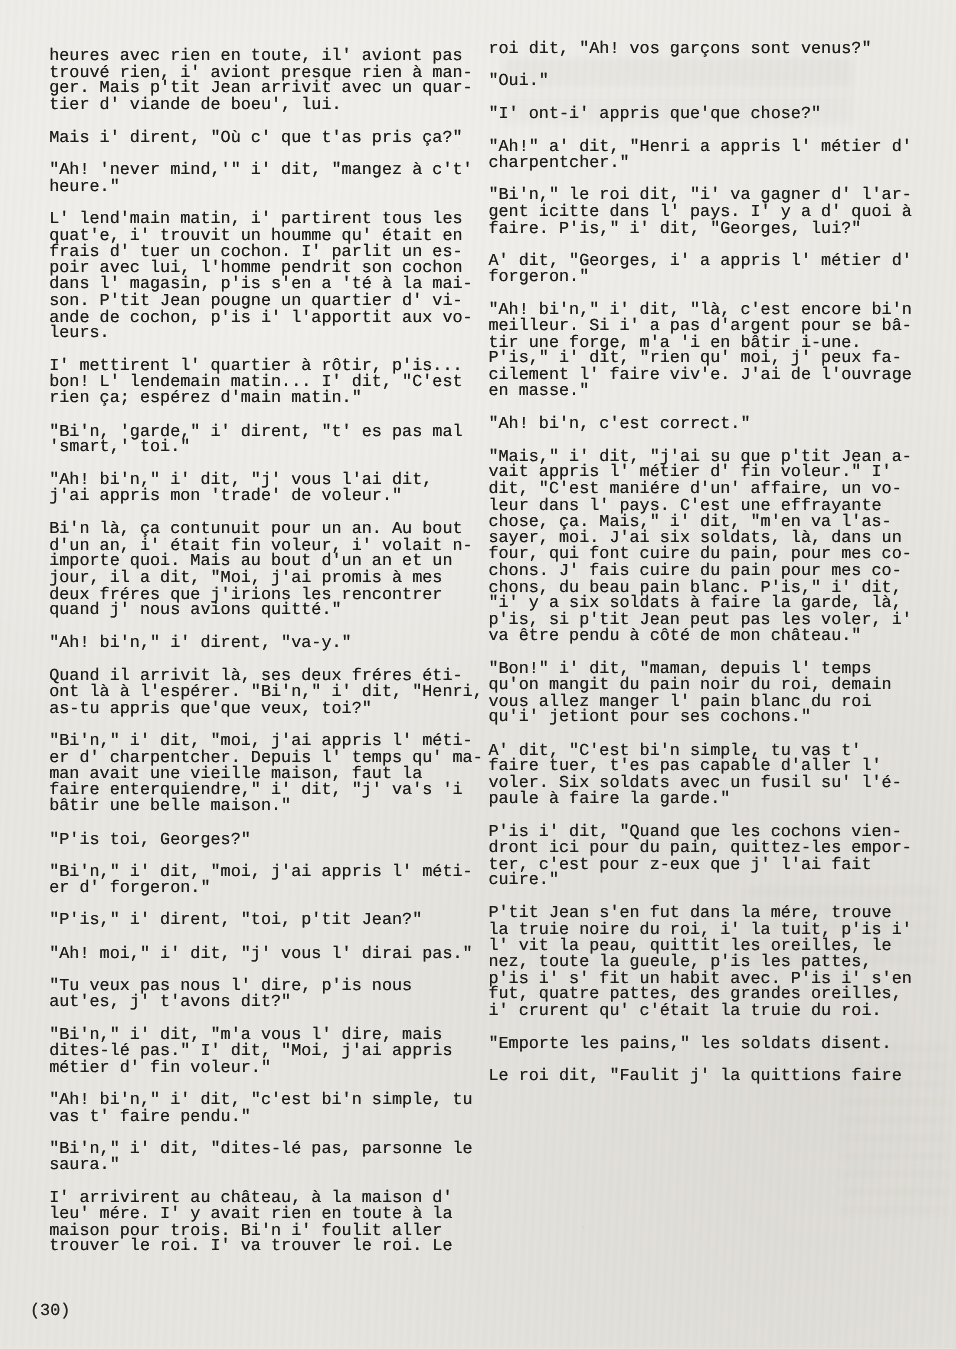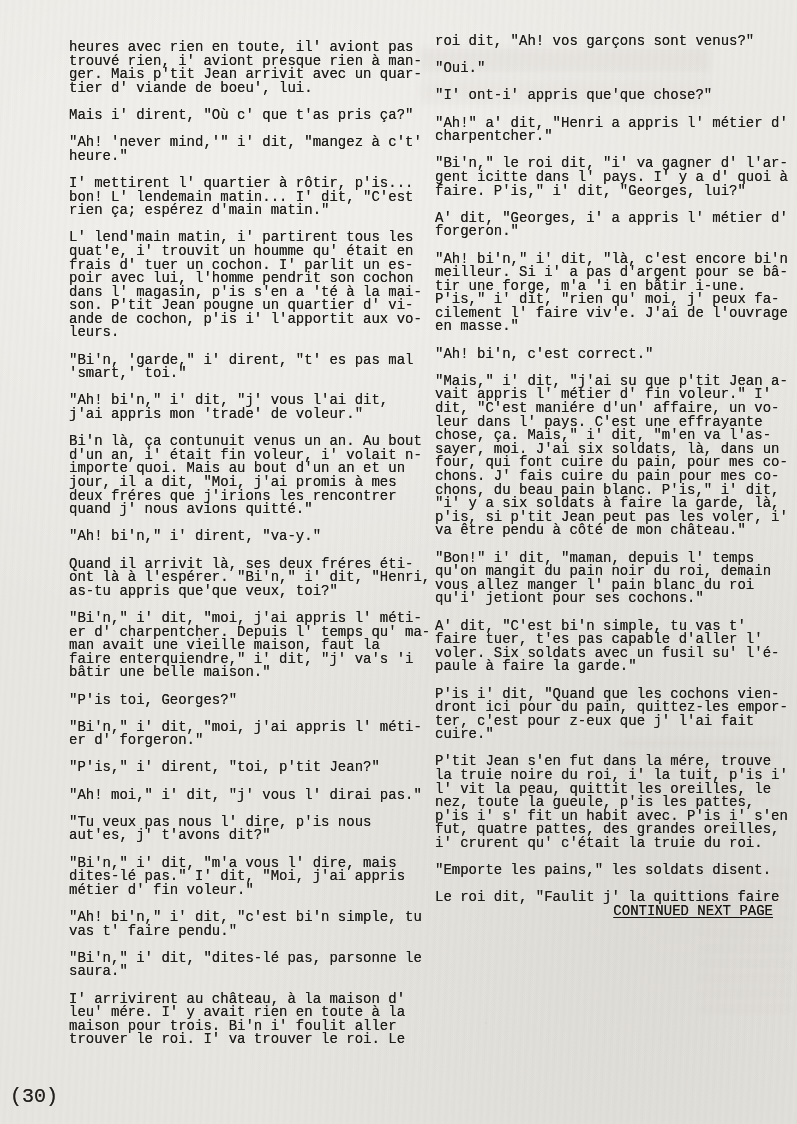--- a/index.html
+++ b/index.html
@@ -37,21 +37,20 @@
       repeating-linear-gradient(93deg, rgba(120,115,105,0.025) 0px, rgba(255,255,255,0.02) 3px, rgba(120,115,105,0.025) 7px);
     pointer-events: none;
   }
   .col {
     position: absolute;
     color: #1d1b19;
     font-size: 14px;
     line-height: 13.6px;
     letter-spacing: 0px;
     text-shadow: 0 0 0.5px rgba(30,28,26,0.75);
-    margin-left: 28px;
   }
   .col-left  { left: 41px;  top: 41px; width: 362px; }
   .col-right { left: 407px; top: 35px; width: 368px; }
   .para {
     margin: 0 0 13.6px 0;
     font: inherit;
     white-space: pre;
   }
   .para:last-child { margin-bottom: 0; }
   .continued {
@@ -60,23 +59,23 @@
     margin: 0 30px 0 0;
     font-size: 14px;
     line-height: 13.6px;
     color: #161412;
     text-decoration: underline;
     text-underline-offset: 2px;
     text-shadow: 0 0 0.5px rgba(30,28,26,0.8);
   }
   .page-number {
     position: absolute;
-    left: 10px;
+    left: 25px;
     top: 1085px;
-    font-size: 20px;
+    font-size: 14px;
     color: #24211e;
     text-shadow: 0 0 0.5px rgba(30,28,26,0.7);
   }
   
   .ghost {
     position: absolute;
     pointer-events: none;
     filter: blur(3px);
   }
   .ghost-title {
@@ -112,36 +111,36 @@
   <div class="ghost ghost-block-bottom"></div>
 
   <div class="col col-left">
       <pre class="para">heures avec rien en toute, il' aviont pas
 trouvé rien, i' aviont presque rien à man-
 ger. Mais p'tit Jean arrivit avec un quar-
 tier d' viande de boeu', lui.</pre>
       <pre class="para">Mais i' dirent, "Où c' que t'as pris ça?"</pre>
       <pre class="para">"Ah! 'never mind,'" i' dit, "mangez à c't'
 heure."</pre>
-      <pre class="para">I' mettirent l' quartier à rôtir, p'is...
-bon! L' lendemain matin... I' dit, "C'est
-rien ça; espérez d'main matin."</pre>
       <pre class="para">L' lend'main matin, i' partirent tous les
 quat'e, i' trouvit un houmme qu' était en
 frais d' tuer un cochon. I' parlit un es-
 poir avec lui, l'homme pendrit son cochon
 dans l' magasin, p'is s'en a 'té à la mai-
 son. P'tit Jean pougne un quartier d' vi-
 ande de cochon, p'is i' l'apportit aux vo-
 leurs.</pre>
+      <pre class="para">I' mettirent l' quartier à rôtir, p'is...
+bon! L' lendemain matin... I' dit, "C'est
+rien ça; espérez d'main matin."</pre>
       <pre class="para">"Bi'n, 'garde," i' dirent, "t' es pas mal
 'smart,' toi."</pre>
       <pre class="para">"Ah! bi'n," i' dit, "j' vous l'ai dit,
 j'ai appris mon 'trade' de voleur."</pre>
-      <pre class="para">Bi'n là, ça contunuit venus un an. Au bout
+      <pre class="para">Bi'n là, ça contunuit pour un an. Au bout
 d'un an, i' était fin voleur, i' volait n-
 importe quoi. Mais au bout d'un an et un
 jour, il a dit, "Moi, j'ai promis à mes
 deux fréres que j'irions les rencontrer
 quand j' nous avions quitté."</pre>
       <pre class="para">"Ah! bi'n," i' dirent, "va-y."</pre>
       <pre class="para">Quand il arrivit là, ses deux fréres éti-
 ont là à l'espérer. "Bi'n," i' dit, "Henri,
 as-tu appris que'que veux, toi?"</pre>
       <pre class="para">"Bi'n," i' dit, "moi, j'ai appris l' méti-
@@ -215,18 +214,17 @@
         <pre class="para">P'tit Jean s'en fut dans la mére, trouve
 la truie noire du roi, i' la tuit, p'is i'
 l' vit la peau, quittit les oreilles, le
 nez, toute la gueule, p'is les pattes,
 p'is i' s' fit un habit avec. P'is i' s'en
 fut, quatre pattes, des grandes oreilles,
 i' crurent qu' c'était la truie du roi.</pre>
         <pre class="para">"Emporte les pains," les soldats disent.</pre>
         <pre class="para">Le roi dit, "Faulit j' la quittions faire</pre>
       </div>
-    <span class="continued">CONTINUED NEXT PAGE</span>
   </div>
 
   <div class="page-number">(30)</div>
 
 </div>
 
 </body></html>

